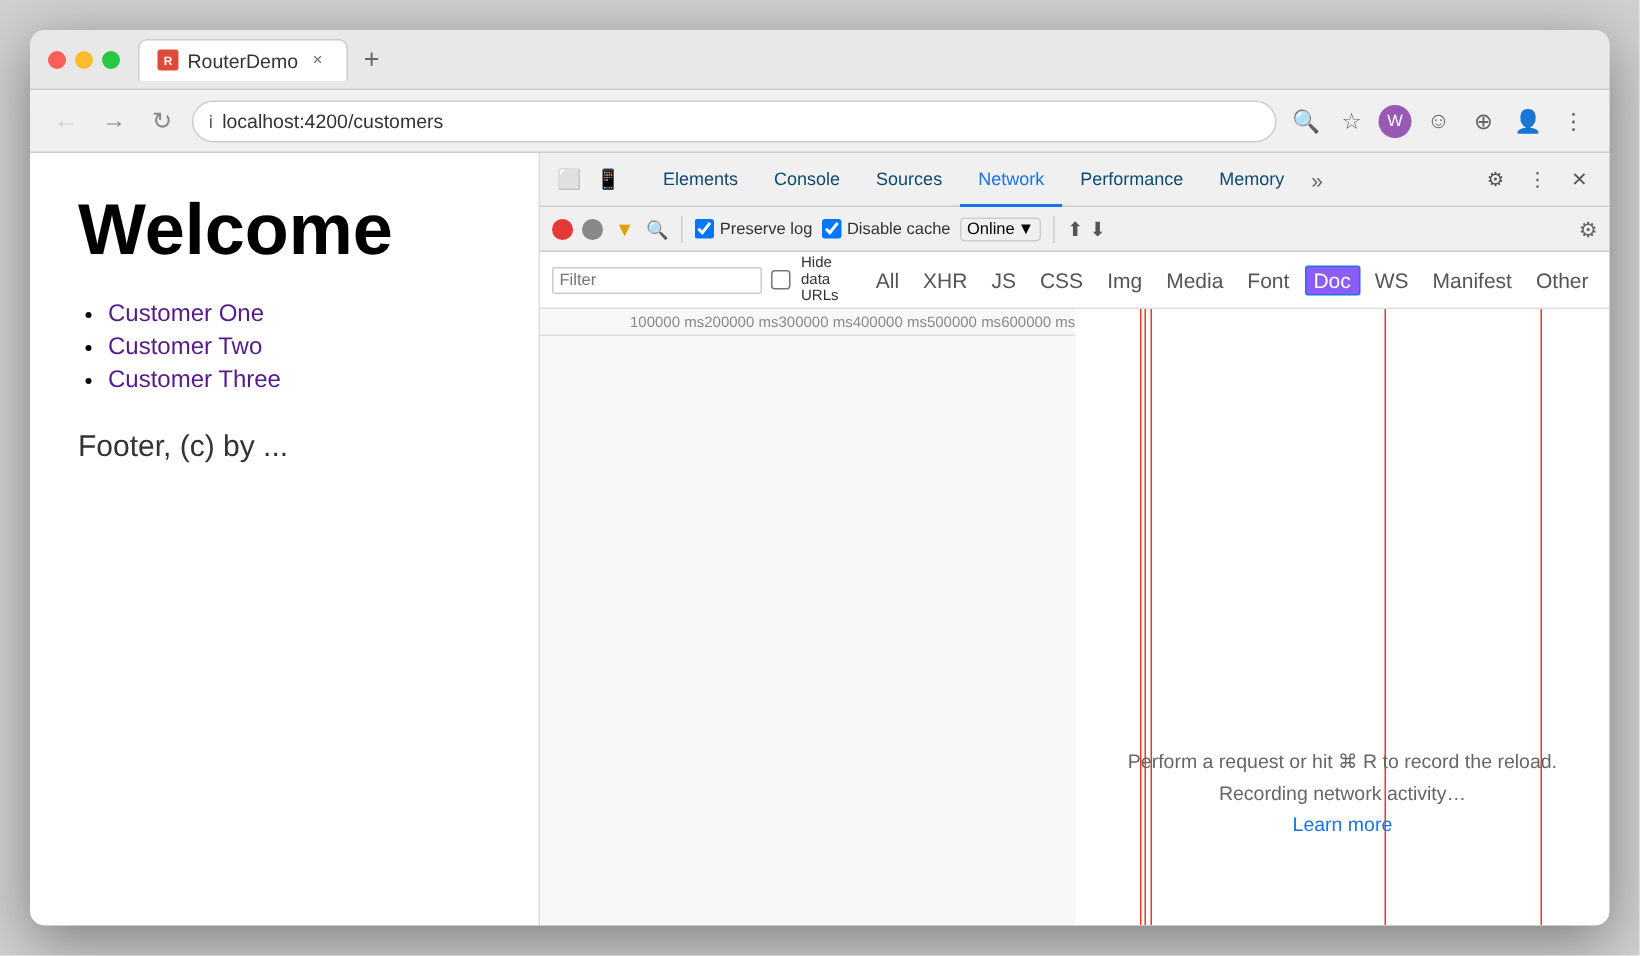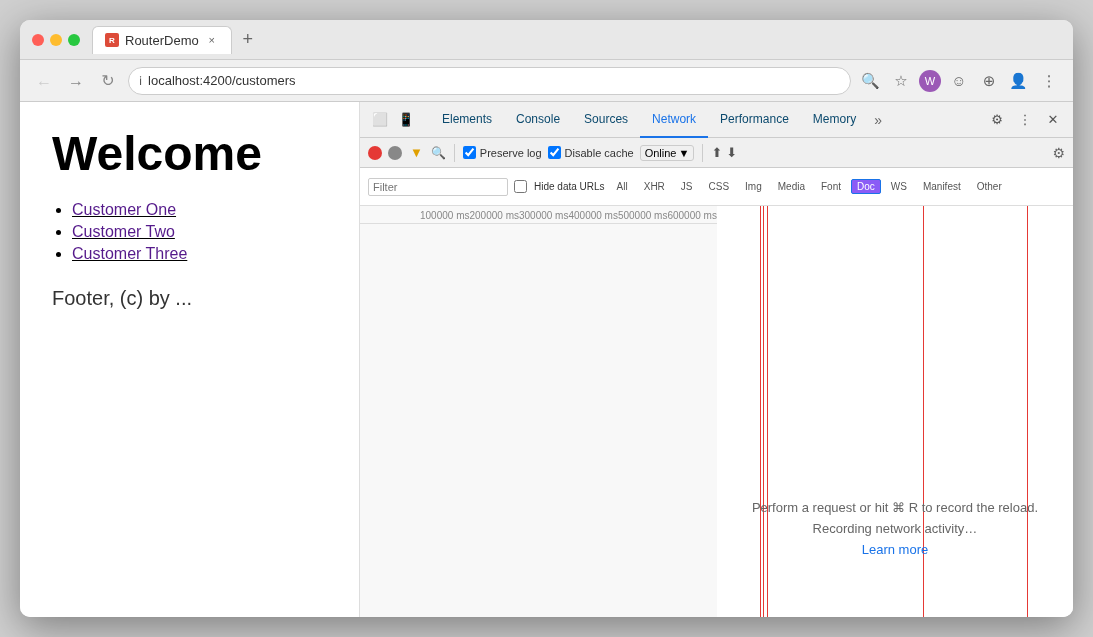--- a/index.html
+++ b/index.html
@@ -178,21 +178,20 @@
     .page-welcome {
       font-size: 48px;
       font-weight: bold;
       color: #000;
       margin-bottom: 20px;
     }
     .customer-list {
       list-style: disc;
       padding-left: 20px;
       margin-bottom: 24px;
-      text-decoration: underline;
     }
     .customer-list li {
       margin-bottom: 4px;
     }
     .customer-list a {
       color: #551a8b;
       text-decoration: none;
       font-size: 16px;
     }
     .page-footer {
@@ -361,21 +360,21 @@
       padding: 0 4px;
       font-size: 11px;
       outline: none;
     }
     .filter-type-btns {
       display: flex;
       gap: 4px;
       align-items: center;
     }
     .ftype-btn {
-      font-size: 10px;
+      font-size: 14px;
       padding: 1px 5px;
       border-radius: 2px;
       cursor: pointer;
       color: #555;
       border: 1px solid transparent;
     }
     .ftype-btn.active {
       background: #8b5cf6;
       color: white;
       border-color: #1a73e8;

